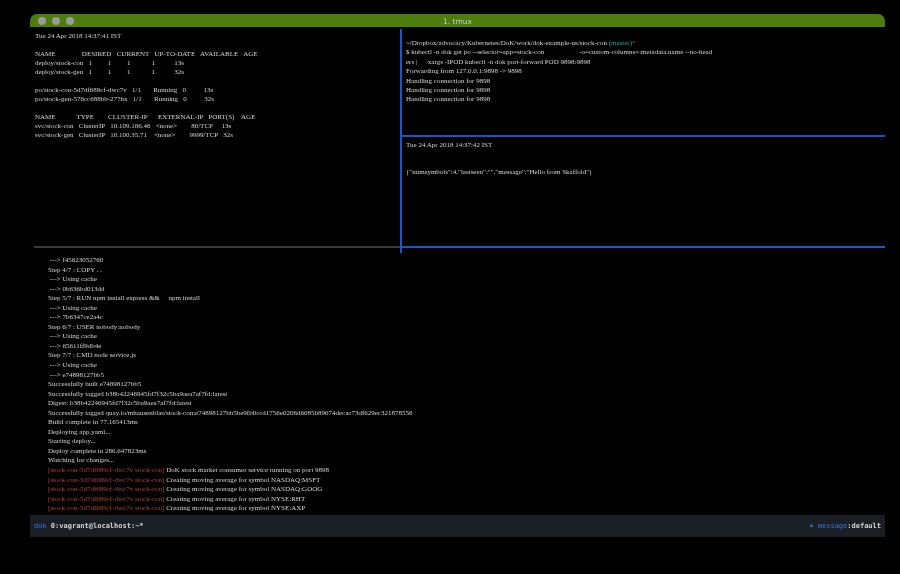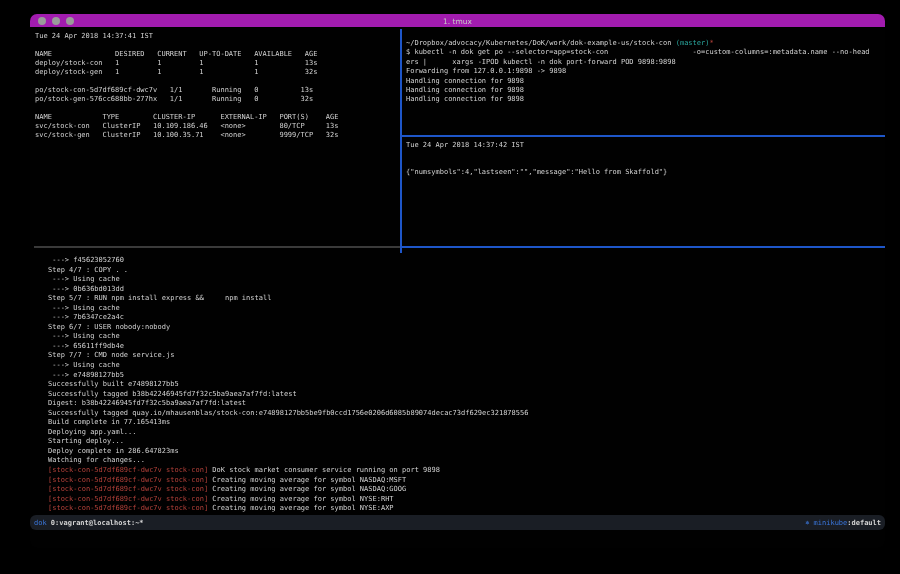--- a/index.html
+++ b/index.html
@@ -3,44 +3,44 @@
 <meta charset="utf-8">
 <style>
   * { margin:0; padding:0; box-sizing:border-box; }
   html,body { width:900px; height:574px; background:#000; overflow:hidden; }
   body { position:relative; font-family:"DejaVu Sans Mono", monospace; }
 
   .window { position:absolute; left:30px; top:14px; width:855px; height:534px;
             background:#010101; border-radius:7px; overflow:hidden; }
 
   .titlebar { position:absolute; left:0; top:0; width:100%; height:14px;
-              background:#a21caf; border-bottom:1px solid #000; z-index:5; }
+              background:#4d7c0f; border-bottom:1px solid #000; z-index:5; }
   .lights { position:absolute; left:8px; top:3px; display:flex; gap:6px; }
   .light { width:8px; height:8px; border-radius:50%; background:#9b9b9b; }
   .title { position:absolute; left:0; top:2.5px; width:100%; text-align:center;
            font-size:7.5px; color:#c9c9c9; font-family:"DejaVu Sans", sans-serif; }
 
-  .pane { position:absolute; color:#d4d4d4; font-size:7px; z-index:2; }
+  .pane { position:absolute; color:#d4d4d4; font-size:7px; z-index:2;font-family:Liberation Serif, serif; }
   .tline { white-space:pre; height:var(--lh,9px); line-height:var(--lh,9px); }
 
   #pane-top-left  { left:5px;   top:18px;  width:362px; --lh:9px; }
   #pane-top-right { left:376px; top:25px;  width:478px; --lh:9.4px; }
   #pane-mid-right { left:376px; top:127px; width:478px; --lh:9px; }
   #pane-bottom    { left:18px;   top:242px; width:848px; --lh:9.55px; }
 
   .divider { position:absolute; z-index:1; }
   #div-vertical      { left:370px; top:15px;  width:2px;   height:224px; background:#1e56c9; }
   #div-right-h       { left:371px; top:121px; width:484px; height:2px;   background:#1e56c9; }
   #div-bottom-gray   { left:4px;   top:232px; width:366px; height:1.5px; background:#3a3a3a; }
   #div-bottom-blue   { left:370px; top:232px; width:485px; height:2px;   background:#1e56c9; }
 
-  .statusbar { position:absolute; left:0; top:501px; width:855px; height:15px;
+  .statusbar { position:absolute; left:0; top:501px; width:855px; height:22px;
                background:#1a1e25; font-size:7px; color:#d4d4d4;
                display:flex; align-items:center; justify-content:space-between;
-               padding:2px 4px; z-index:4;border-radius:6px; }
+               padding:2px 4px; z-index:4; }
   .statusbar .grp { display:flex; align-items:center; white-space:pre; }
 </style>
 </head>
 <body>
 
 <div class="window">
 
   <div class="titlebar">
     <div class="lights">
       <div class="light"></div>
@@ -115,16 +115,16 @@
   <div class="divider" id="div-vertical"></div>
   <div class="divider" id="div-right-h"></div>
   <div class="divider" id="div-bottom-gray"></div>
   <div class="divider" id="div-bottom-blue"></div>
 
   <div class="statusbar">
     <div class="grp">
       <span class="grp"><span style="color: rgb(58, 119, 221);">dok</span></span>
       <span class="grp"><span style="font-weight: 700;"> 0:vagrant@localhost:~*</span></span>
     </div>
-    <div class="grp"><span style="color: rgb(58, 119, 221);">⎈ minikube</span><span style="font-weight: 700;">:default</span></div>
+    <div class="grp"><span style="color: rgb(58, 119, 221);">⎈ message</span><span style="font-weight: 700;">:default</span></div>
   </div>
 
 </div>
 
 </body></html>

